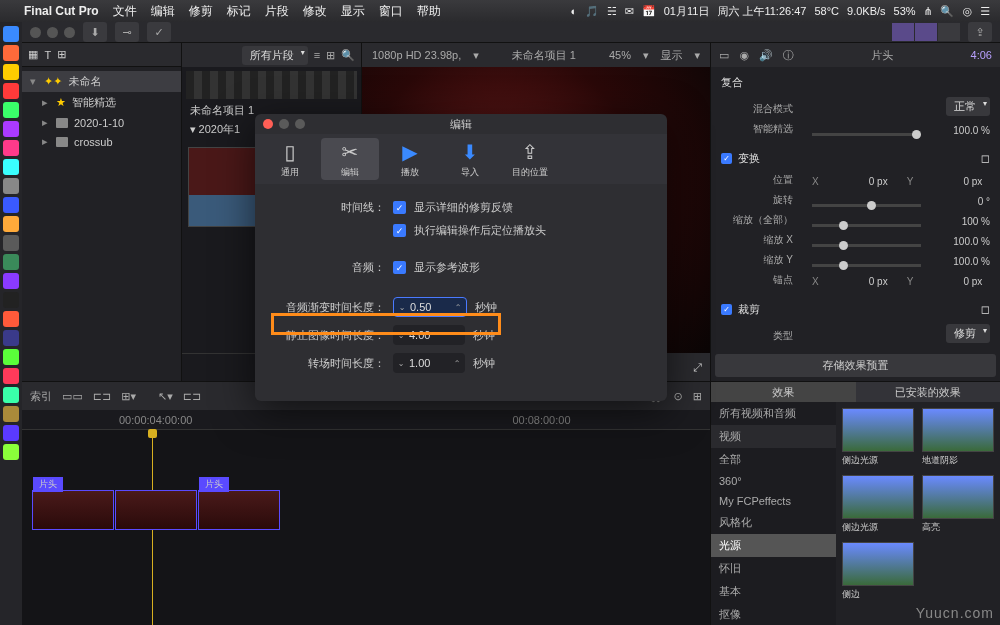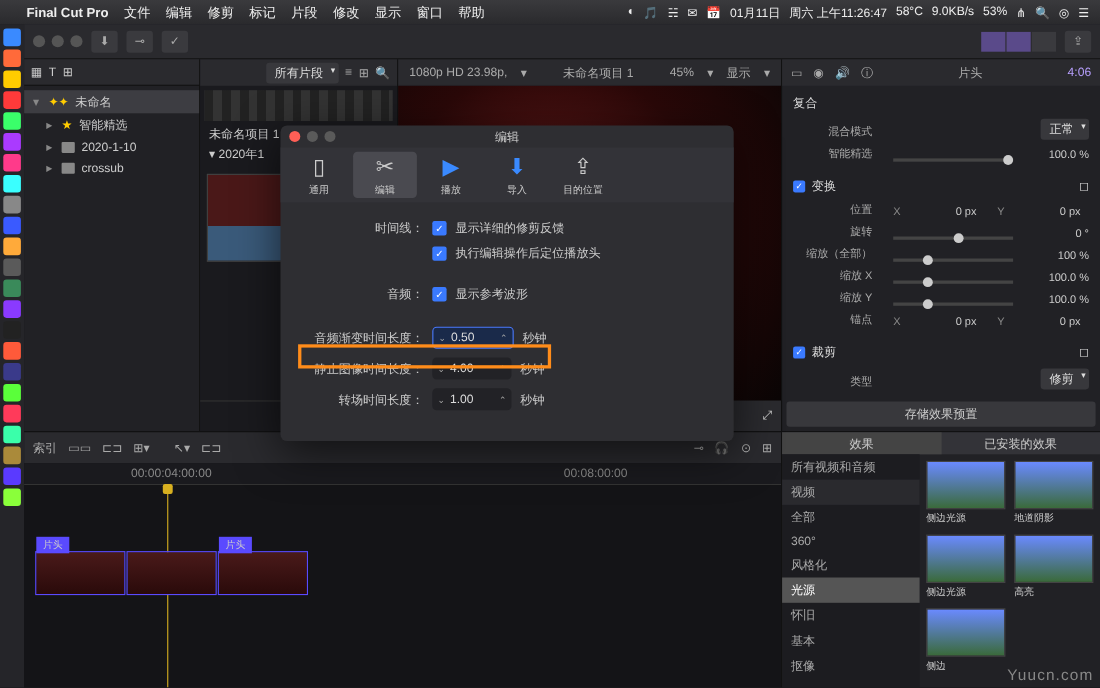--- a/index.html
+++ b/index.html
@@ -395,20 +395,21 @@
       <div class="effects-header">
         <div class="tab sel">效果</div>
         <div class="tab">已安装的效果</div>
       </div>
       <div class="effects-body">
         <div class="effects-cats">
           <div class="cat">所有视频和音频</div>
           <div class="cat" style="background:#2a2a2e">视频</div>
           <div class="cat">全部</div>
           <div class="cat">360°</div>
+          <div class="cat">My FCPeffects</div>
           <div class="cat">风格化</div>
           <div class="cat sel">光源</div>
           <div class="cat">怀旧</div>
           <div class="cat">基本</div>
           <div class="cat">抠像</div>
 
         </div>
         <div class="effects-grid">
           <div class="effect-item">
               <div class="eth"></div>

